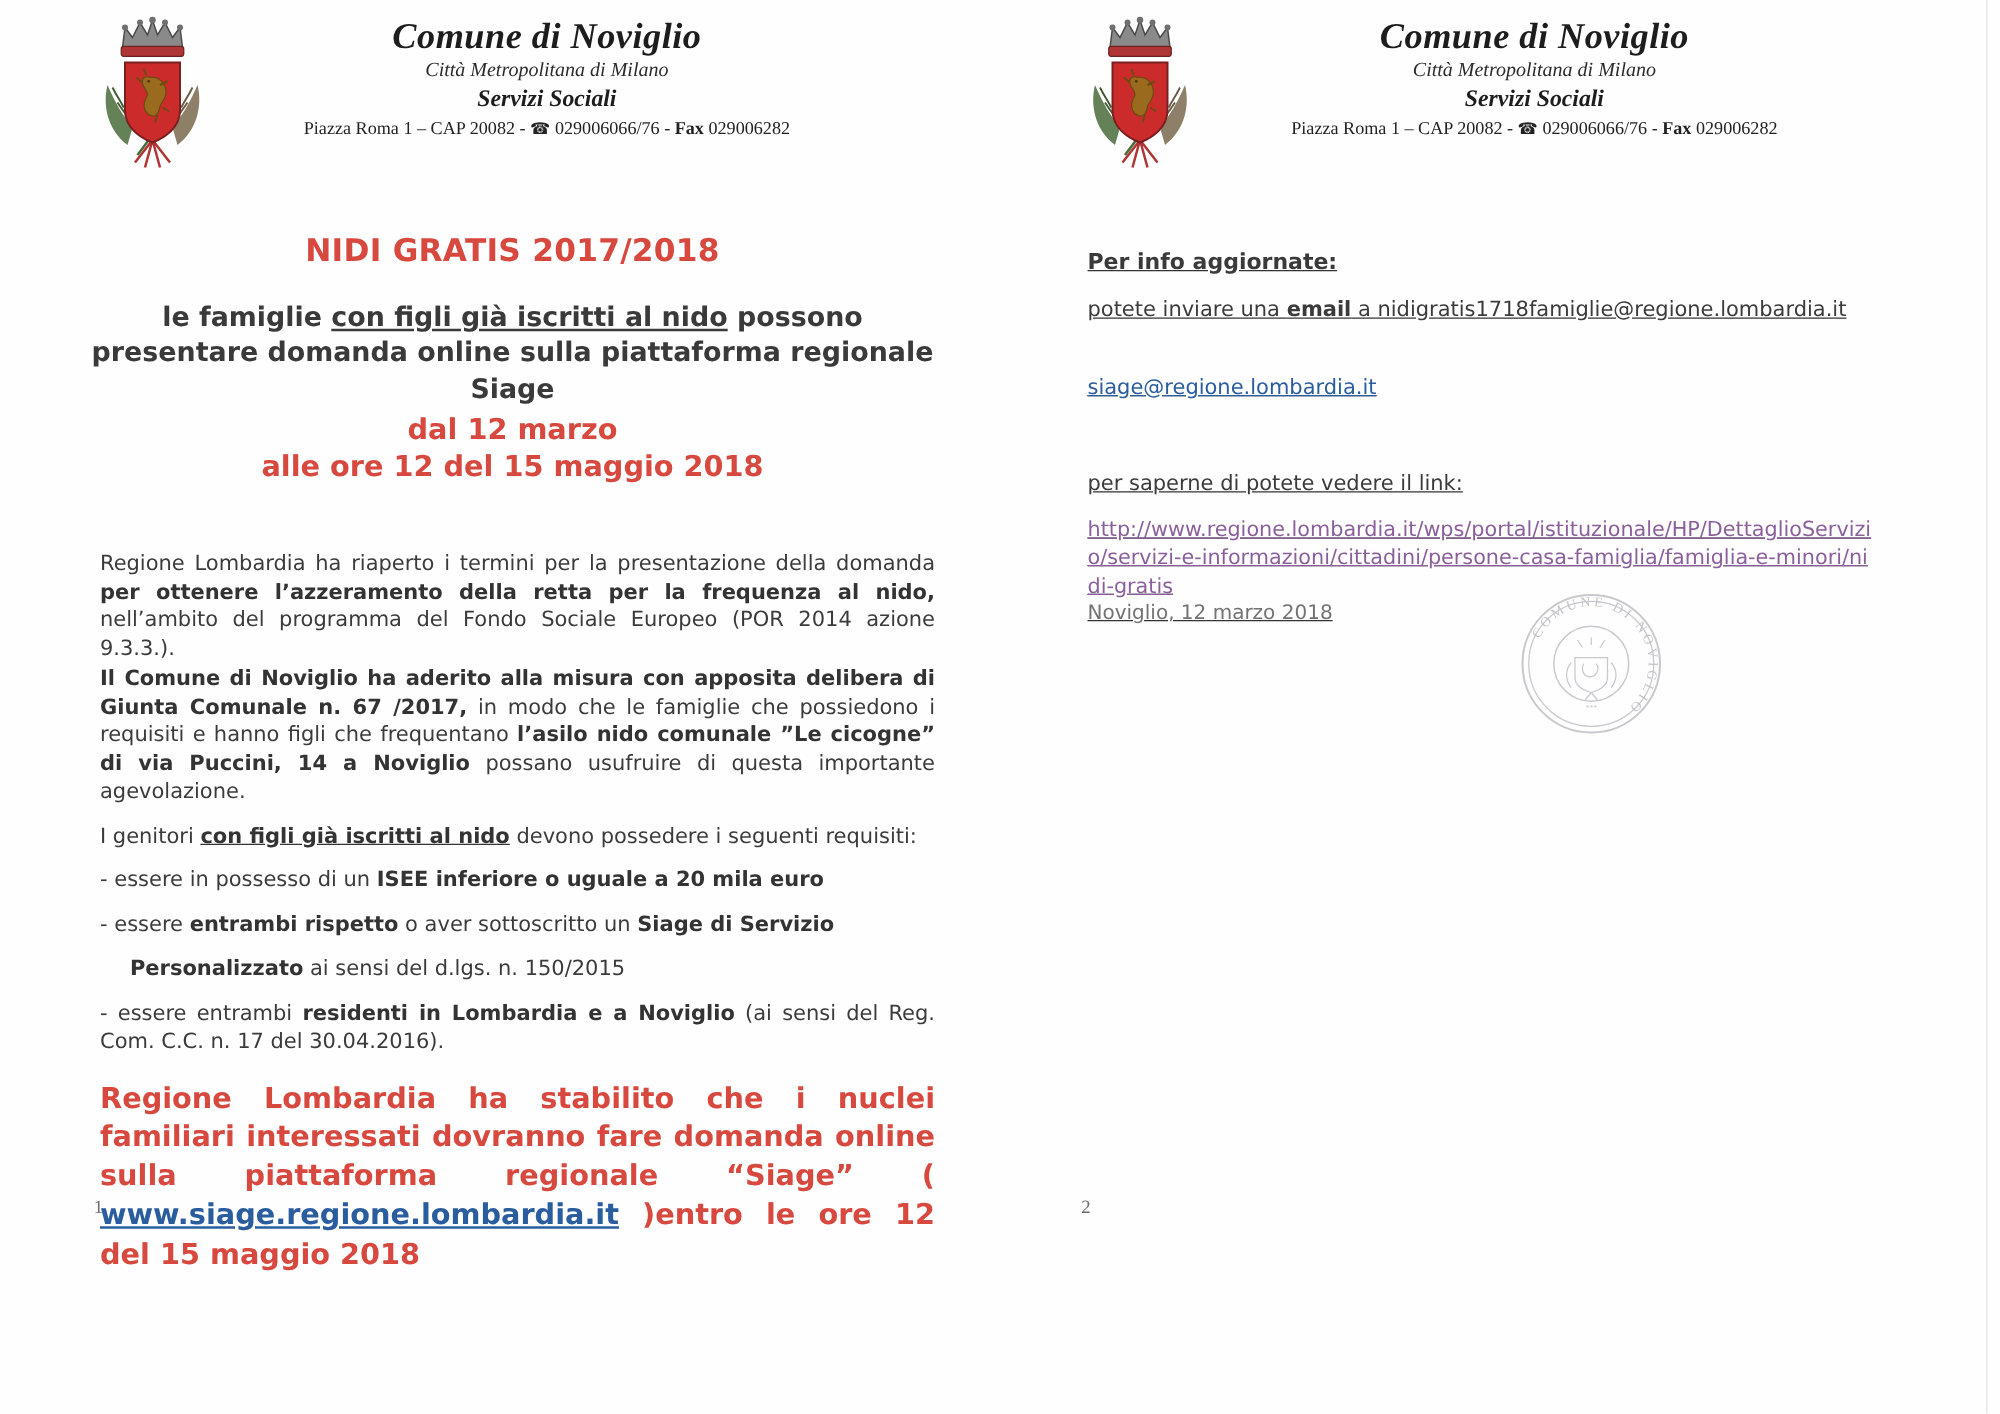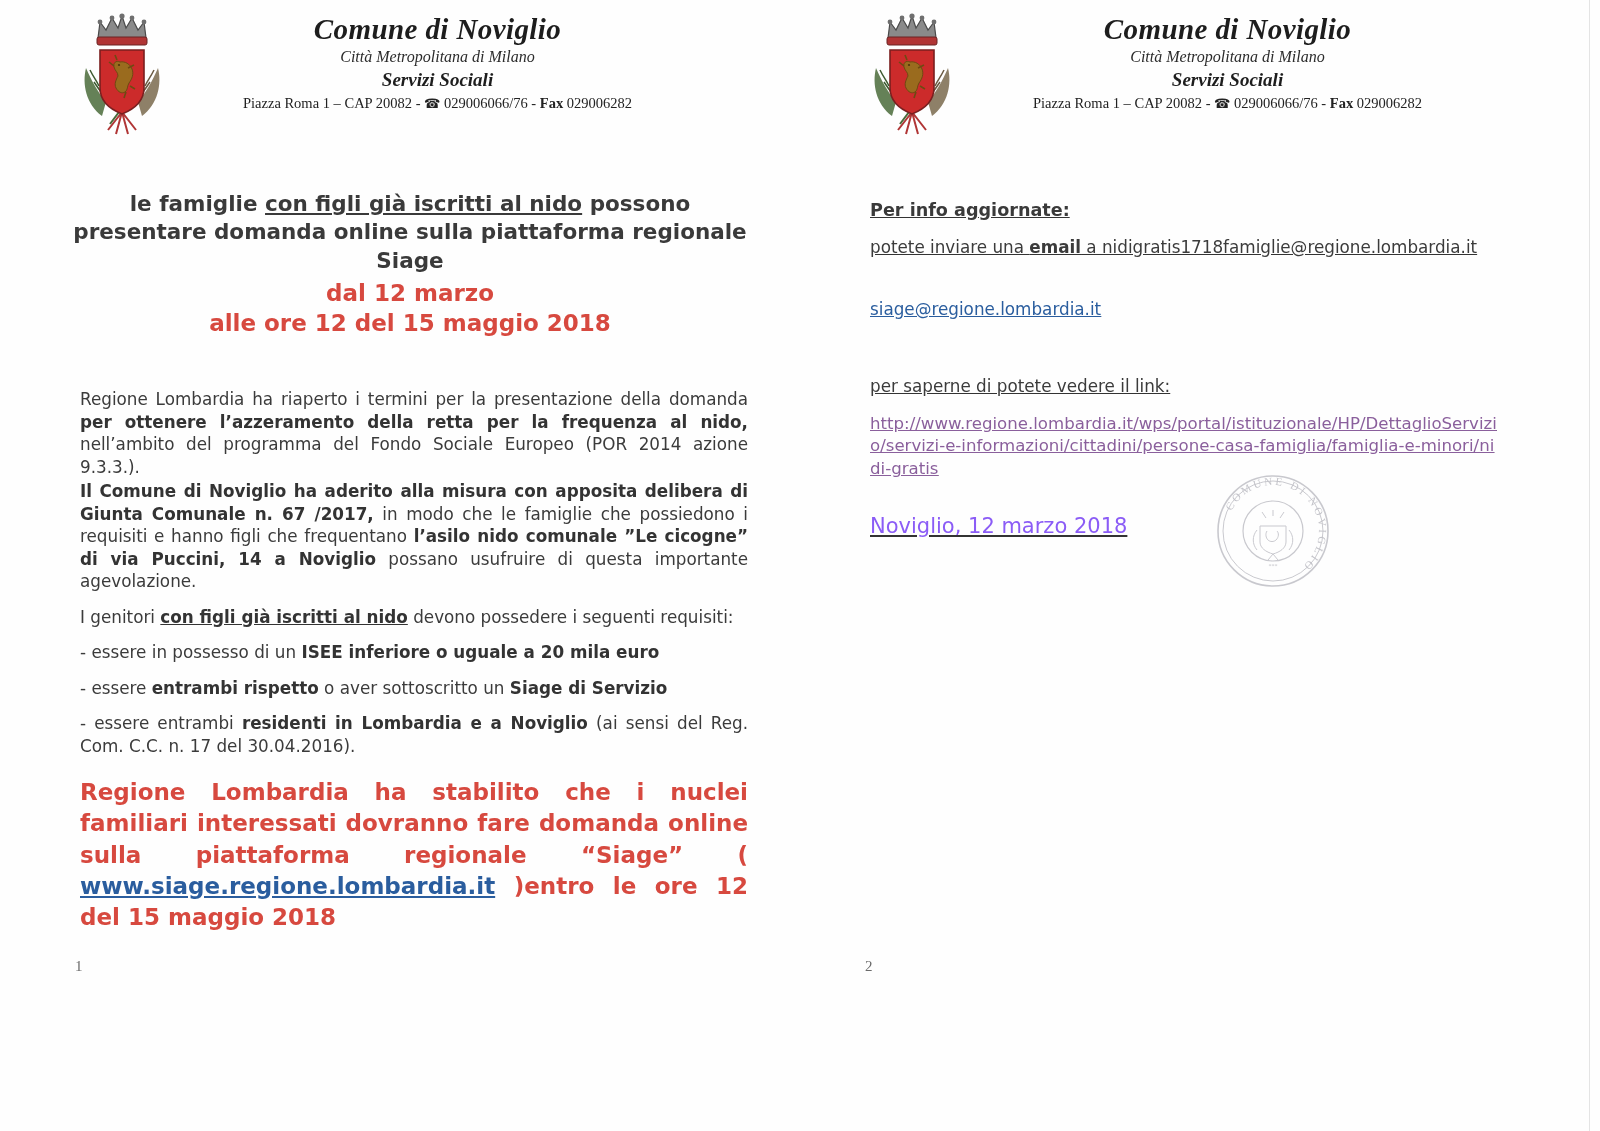--- a/index.html
+++ b/index.html
@@ -178,23 +178,22 @@
   .url-link {
     color: #8a5f9c;
     text-decoration: underline;
     font-size: 16.6px;
     line-height: 1.35;
     display: block;
     word-break: break-all;
   }
   .spacer-lg { height: 38px; }
   .placedate {
-    font-size: 21px;
-    color: #8b5cf6;
-    margin-top: 34px;
+    font-size: 16px;
+    color: #737373;
   }
 
   
   .stamp {
     position: absolute;
     left: 400px;
     top: 468px;
     width: 126px;
     height: 126px;
     opacity: 0.32;
@@ -255,38 +254,40 @@
       </div>
       <div class="headtext">
         <div class="org-name">Comune di Noviglio</div>
         <div class="org-sub">Città Metropolitana di Milano</div>
         <div class="org-dept">Servizi Sociali</div>
         <div class="org-contact"><span>Piazza Roma 1 – CAP 20082 - </span><span class="phone-glyph">☎</span><span> 029006066/76 - </span><b>Fax</b><span> 029006282</span></div>
       </div>
     </div>
 
     <div class="title-block">
+      <div class="doc-title">NIDI GRATIS 2017/2018</div>
       <div class="subtitle"><span>le famiglie </span><u>con figli già iscritti al nido</u><span>  possono presentare domanda online sulla piattaforma regionale  Siage</span></div>
       <div class="dates">
         <div>dal 12 marzo</div>
         <div>alle ore 12 del 15 maggio 2018</div>
       </div>
     </div>
 
     <div class="body-wrap">
 
       <div class="para tight"><span>Regione Lombardia ha riaperto i termini per la presentazione della domanda </span><b>per ottenere l’azzeramento della retta per la frequenza al nido,</b><span> nell’ambito del programma del Fondo Sociale Europeo (POR 2014 azione 9.3.3.).</span></div>
 
       <div class="para"><b>Il Comune di Noviglio ha aderito alla misura con apposita delibera di Giunta Comunale n. 67 /2017,</b><span> in modo che le famiglie che possiedono i requisiti e hanno figli che frequentano </span><b>l’asilo nido comunale ”Le  cicogne” di via Puccini, 14  a Noviglio</b><span> possano usufruire di questa importante agevolazione.</span></div>
 
       <div class="para"><span>I genitori </span><b><u>con figli già iscritti al nido</u></b><span>  devono possedere i seguenti requisiti:</span></div>
 
       <div class="para bullet"><span>-  essere in possesso di un </span><b>ISEE inferiore o uguale a 20 mila euro</b></div>
 
       <div class="para bullet tight"><span>- essere </span><b>entrambi rispetto</b><span> o aver sottoscritto un </span><b>Siage di Servizio</b></div>
+      <div class="para bullet indent"><b>Personalizzato</b><span> ai sensi del d.lgs. n. 150/2015</span></div>
 
       <div class="para"><span>-  essere entrambi </span><b>residenti  in Lombardia e a Noviglio</b><span> (ai sensi del Reg. Com. C.C. n. 17 del 30.04.2016).</span></div>
 
 
       <div class="red-para"><span>Regione Lombardia ha stabilito che i nuclei familiari interessati dovranno fare domanda online sulla piattaforma regionale “Siage” ( </span><a href="#" class="link-blue">www.siage.regione.lombardia.it</a><span> )entro le ore 12 del 15 maggio 2018</span></div>
 
     </div>
 
     <div class="pageno pageno-l">1</div>
   </div>

